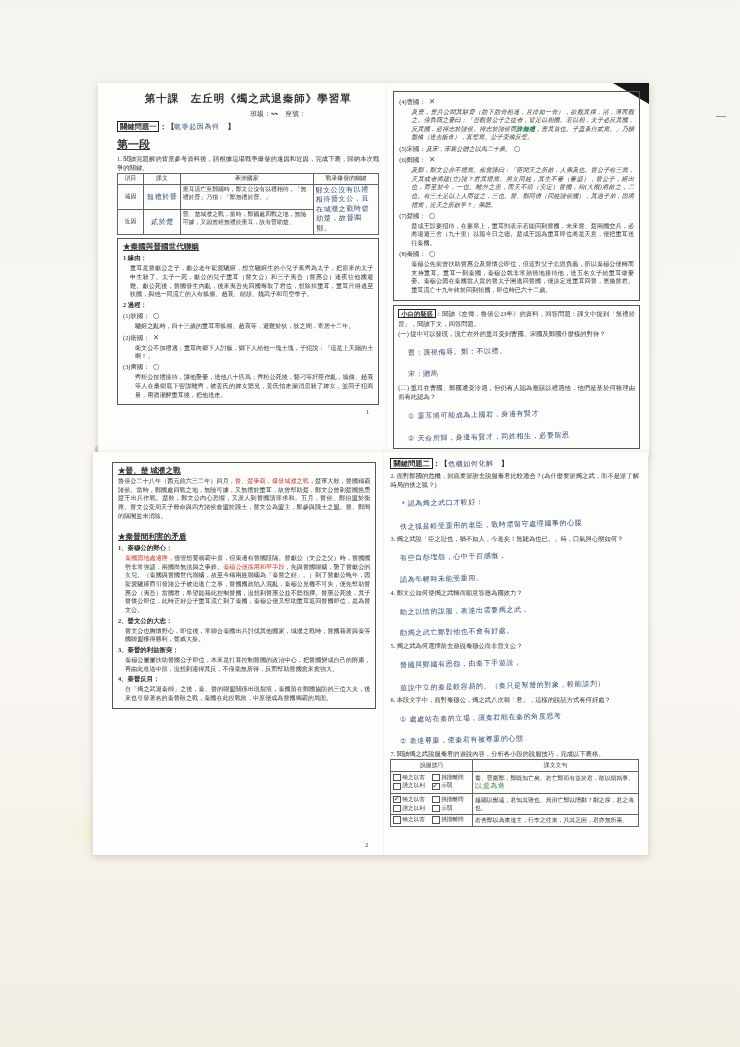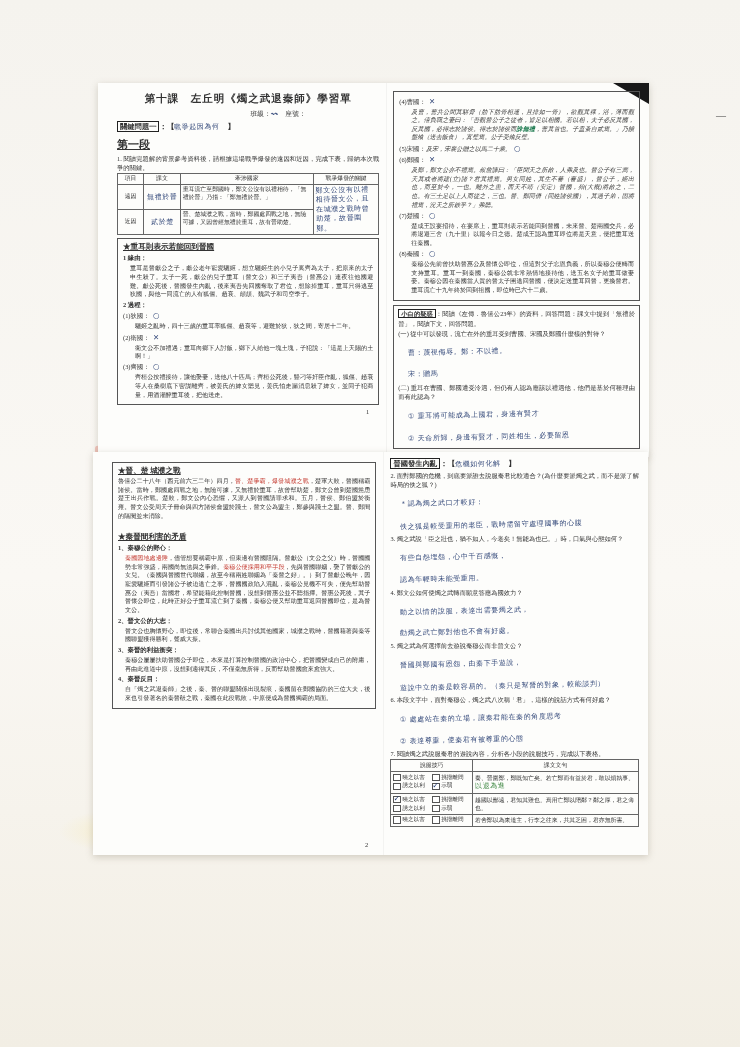--- a/index.html
+++ b/index.html
@@ -112,21 +112,21 @@
           </tr>
           <tr>
             <td class="c">近因</td>
             <td class="c"><span class="hw">貳於楚</span></td>
             <td>晉、楚城濮之戰，當時，鄭國處四戰之地，無險可據，又因曾經無禮於重耳，故有晉助楚。</td>
           </tr>
         </tbody>
           </table>
 
         <div class="bigbox">
-          <div class="h-u">★重耳則表示若能回到晉國</div>
+          <div class="h-u">★秦國與晉國世代聯姻</div>
           <div class="lbl">1 緣由：</div>
           <p class="body ind">重耳是晉獻公之子，獻公老年寵愛驪姬，想立驪姬生的小兒子奚齊為太子，把原來的太子申生殺了。太子一死，獻公的兒子重耳（晉文公）和三子夷吾（晉惠公）連夜往他國避難。獻公死後，晉國發生內亂，後來夷吾先回國奪取了君位，想除掉重耳，重耳只得逃至狄國，與他一同流亡的人有狐偃、趙衰、顛頡、魏武子和司空季子。</p>
           <div class="lbl">2 過程：</div>
 
           <div class="stop">
             <div class="stop-head"><span>(1)狄國：</span><span class="hw mk">○</span></div>
             <p class="body ind2">驪姬之亂時，四十三歲的重耳率狐偃、趙衰等，避難於狄，狄之間，寄居十二年。</p>
           </div>
           <div class="stop">
             <div class="stop-head"><span>(2)衛國：</span><span class="hw mk">✕</span></div>
@@ -203,21 +203,21 @@
           <div class="item">
             <div class="lbl">4、秦晉反目：</div>
             <p class="body ind">自「燭之武退秦師」之後，秦、晉的聯盟關係出現裂痕，秦國留在鄭國協防的三位大夫，後來也引發著名的秦晉殽之戰，秦國在此役戰敗，中原便成為晉國獨霸的局面。</p>
           </div>
         </div>
         <div class="pageno2">2</div>
       </div>
 
       <div class="col colR">
         <div class="kq">
-          <span class="kq-box">晉國發生內亂</span><span class="brk">：【</span><span class="hw">危機如何化解</span><span class="brk">　】</span>
+          <span class="kq-box">關鍵問題二</span><span class="brk">：【</span><span class="hw">危機如何化解</span><span class="brk">　】</span>
         </div>
 
         <div class="q">2. 面對鄭國的危機，到底要派誰去說服秦君比較適合？(為什麼要派燭之武，而不是派了解時局的佚之狐？)</div>
         <p class="hwline"><span class="hw">＊認為燭之武口才較好：</span></p>
         <p class="hwline"><span class="hw">佚之狐是較受重用的老臣，戰時需留守處理國事的心腹</span></p>
 
         <div class="q">3. 燭之武說「臣之壯也，猶不如人，今老矣！無能為也已。」時，口氣與心態如何？</div>
         <p class="hwline"><span class="hw">有些自怨埋怨，心中千百感慨，</span></p>
         <p class="hwline"><span class="hw">認為年輕時未能受重用。</span></p>
 

